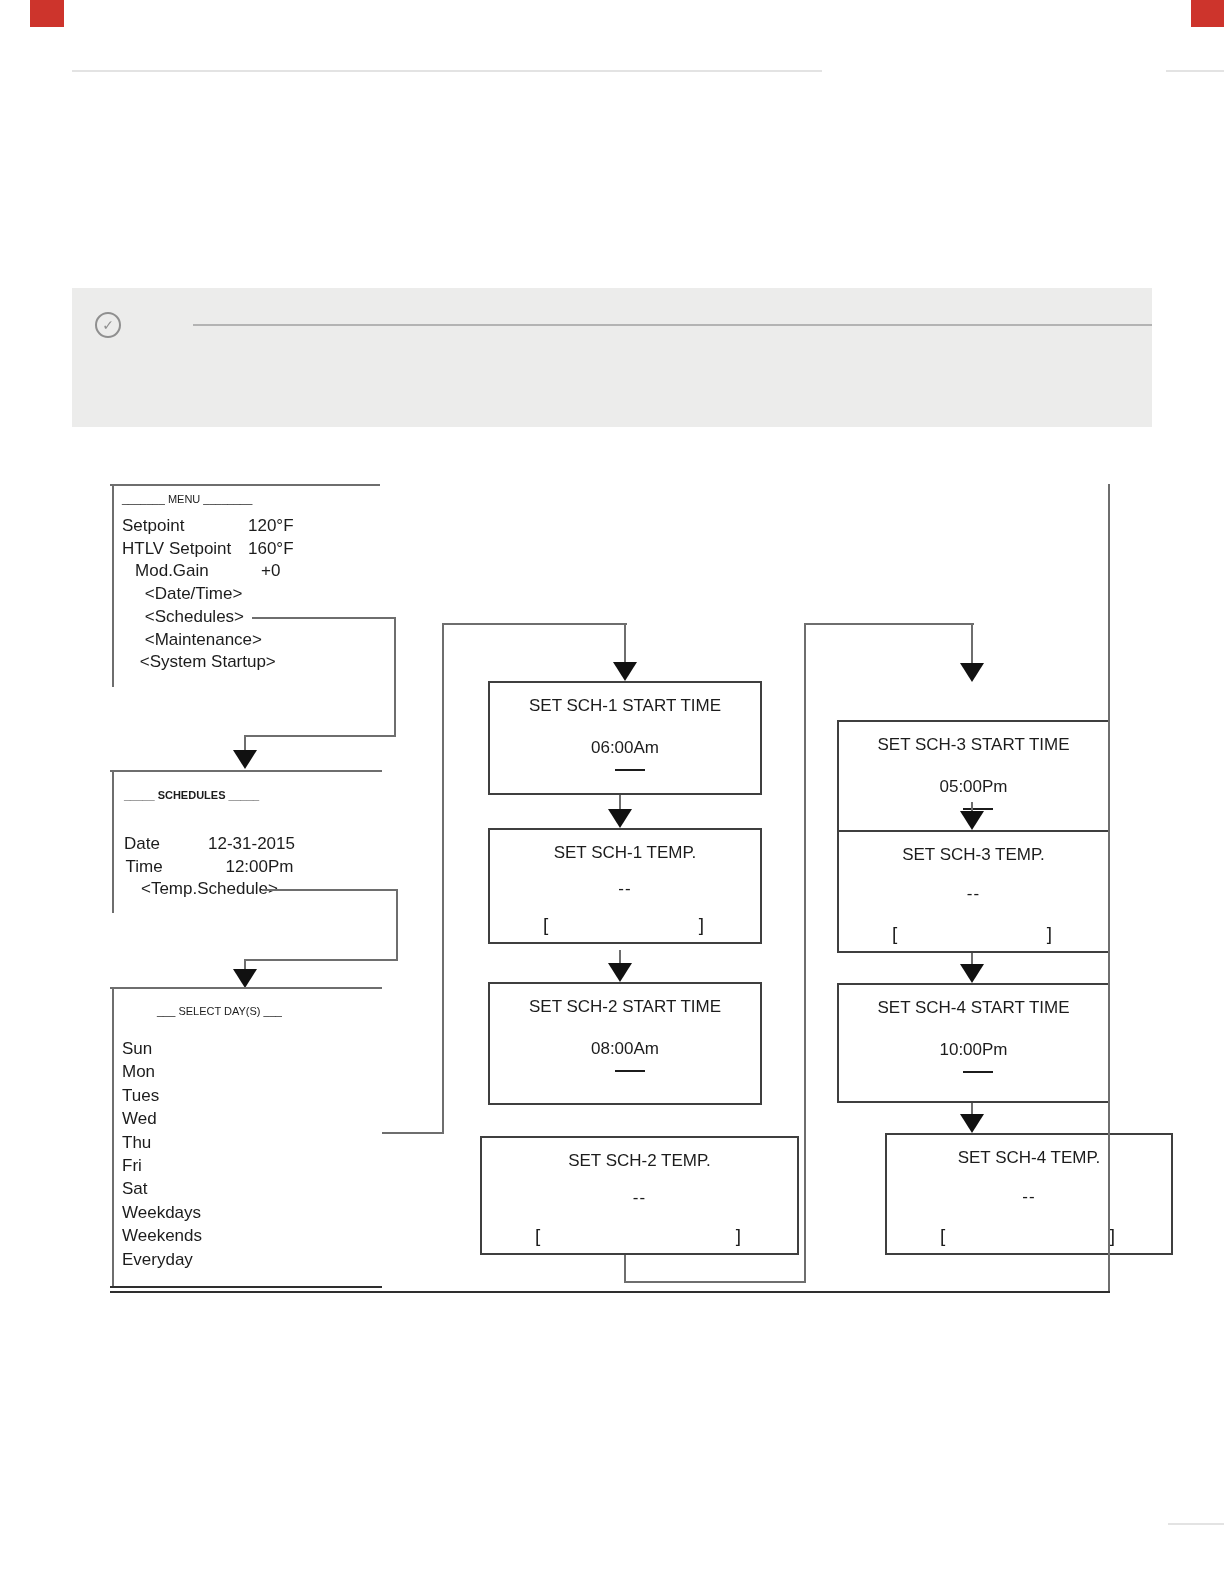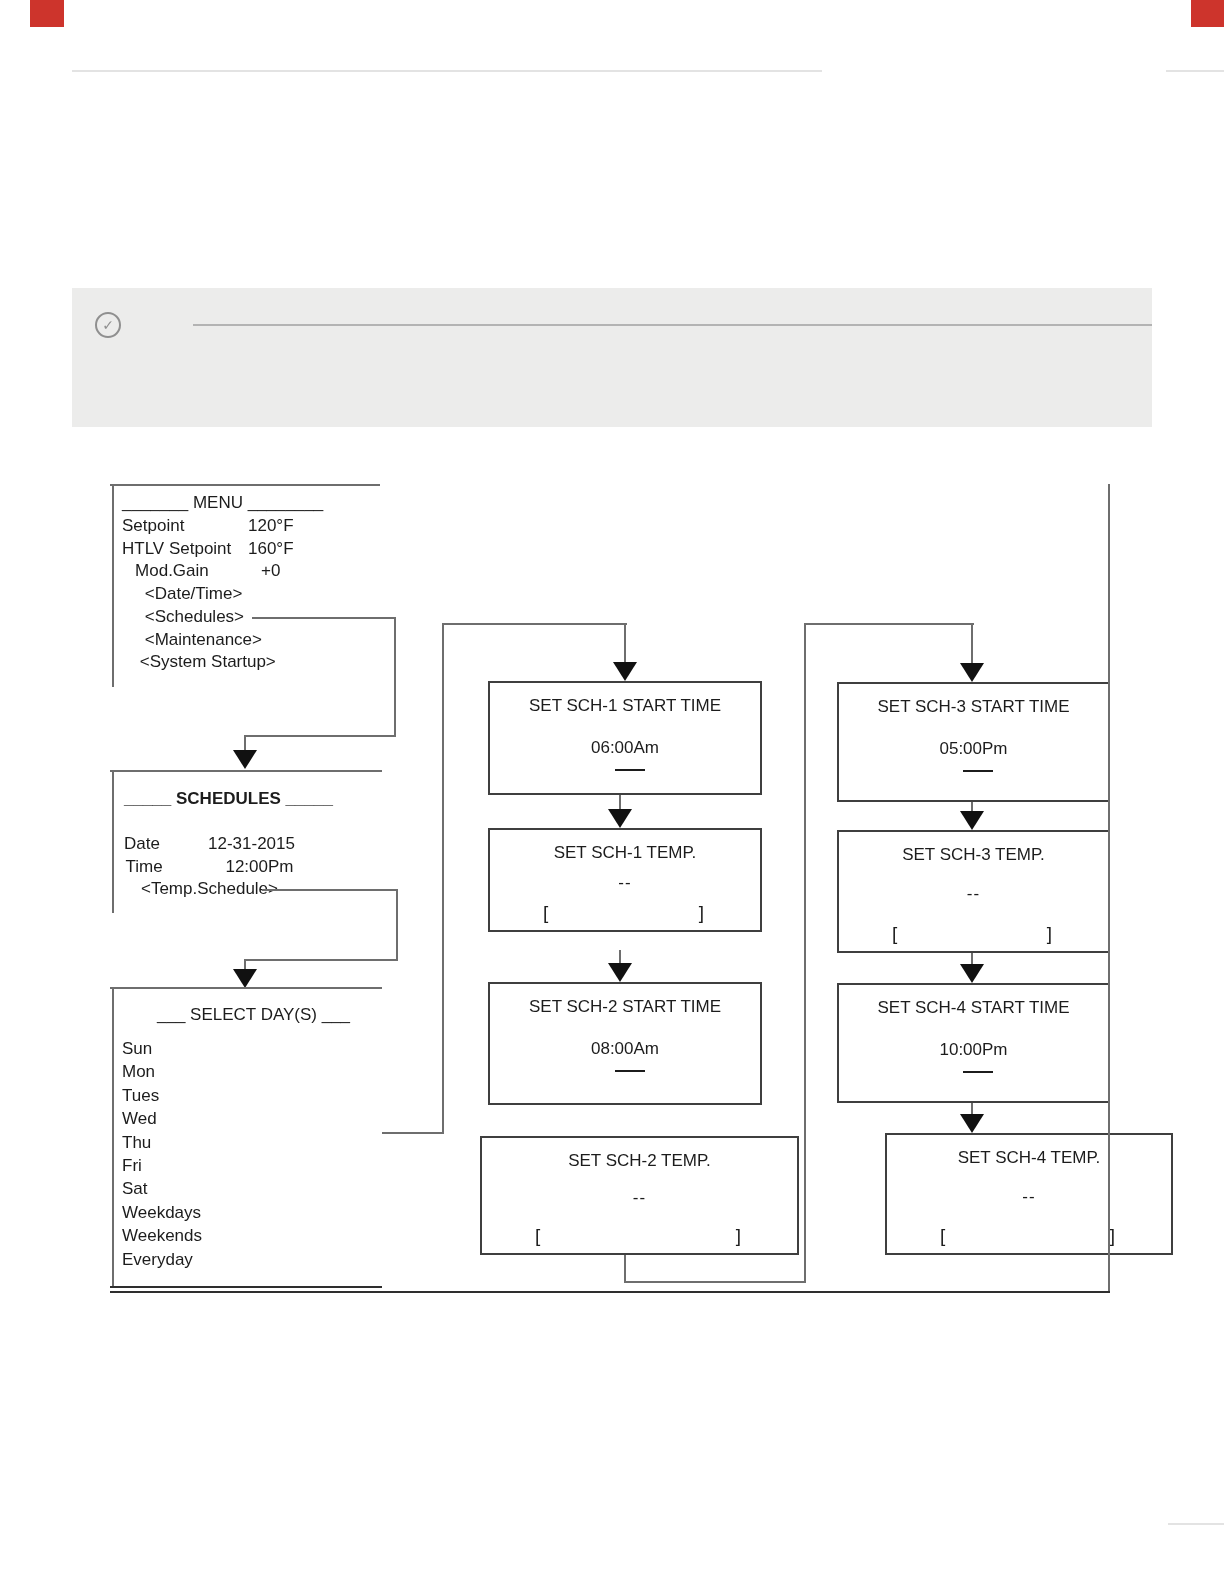--- a/index.html
+++ b/index.html
@@ -24,21 +24,21 @@
           display:flex;flex-direction:column;align-items:center;font-size:17px;}
   .schbox .ttl{margin-top:13px;white-space:nowrap;}
   .startbox .val{margin-top:22px;white-space:nowrap;}
   .u{border-bottom:2px solid #1c1c1c;padding-bottom:12px;}
   .tempbox{justify-content:space-between;padding:8px 0 6px 0;}
   .tempbox .ttl{margin-top:5px;}
   .tempbox .dashes{letter-spacing:1px;}
   .bracket-row{width:100%;box-sizing:border-box;display:flex;justify-content:space-between;
                padding:0 56px 0 53px;font-size:19px;}
   
-  .screen-title{position:absolute;font-size:17px;white-space:nowrap;}
+  .screen-title{position:absolute;font-size:11px;white-space:nowrap;}
   .screen-rows{position:absolute;font-size:17px;}
   .srow{display:flex;line-height:22.7px;white-space:nowrap;justify-content:center;}
   .srow .lab{display:inline-block;}
   #menu-rows .lab{min-width:126px;}
   #sched-rows .lab{min-width:84px;}
   .days{line-height:23.4px;font-size:17px;}
 </style>
 </head>
 <body>
 
@@ -141,21 +141,21 @@
     <div class="cline" style="left:624px;top:623px;width:2px;height:40px;"></div>
     <div class="arrow" style="left:613px;top:662px;"></div>
 
     <div class="schbox startbox" style="left:488px;top:681px;width:274px;height:114px;">
       <div class="ttl">SET SCH-1 START TIME</div>
       <div class="val"><span>06:</span><span class="u">00A</span><span>m</span></div>
     </div>
     <div class="cline" style="left:619px;top:795px;width:2px;height:16px;"></div>
     <div class="arrow" style="left:608px;top:809px;"></div>
 
-    <div class="schbox tempbox" style="left:488px;top:828px;width:274px;height:104px;">
+    <div class="schbox tempbox" style="left:488px;top:828px;width:274px;height:116px;">
       <div class="ttl">SET SCH-1 TEMP.</div>
       <div class="dashes">--</div>
       <div class="bracket-row">
           <span>[</span>
           <span>]</span>
         </div>
     </div>
     <div class="cline" style="left:619px;top:950px;width:2px;height:15px;"></div>
     <div class="arrow" style="left:608px;top:963px;"></div>
 
@@ -173,21 +173,21 @@
         </div>
     </div>
 
     <div class="cline" style="left:624px;top:1255px;width:2px;height:28px;"></div>
     <div class="cline" style="left:624px;top:1281px;width:182px;height:2px;"></div>
     <div class="cline" style="left:804px;top:623px;width:2px;height:660px;"></div>
     <div class="cline" style="left:804px;top:623px;width:170px;height:2px;"></div>
     <div class="cline" style="left:971px;top:623px;width:2px;height:41px;"></div>
     <div class="arrow" style="left:960px;top:663px;"></div>
 
-    <div class="schbox startbox" style="left:837px;top:682px;width:273px;height:120px;">
+    <div class="schbox startbox" style="left:837px;top:720px;width:273px;height:120px;">
       <div class="ttl">SET SCH-3 START TIME</div>
       <div class="val"><span>05:</span><span class="u">00P</span><span>m</span></div>
     </div>
     <div class="cline" style="left:971px;top:802px;width:2px;height:11px;"></div>
     <div class="arrow" style="left:960px;top:811px;"></div>
 
     <div class="schbox tempbox" style="left:837px;top:830px;width:273px;height:123px;">
       <div class="ttl">SET SCH-3 TEMP.</div>
       <div class="dashes">--</div>
       <div class="bracket-row">

